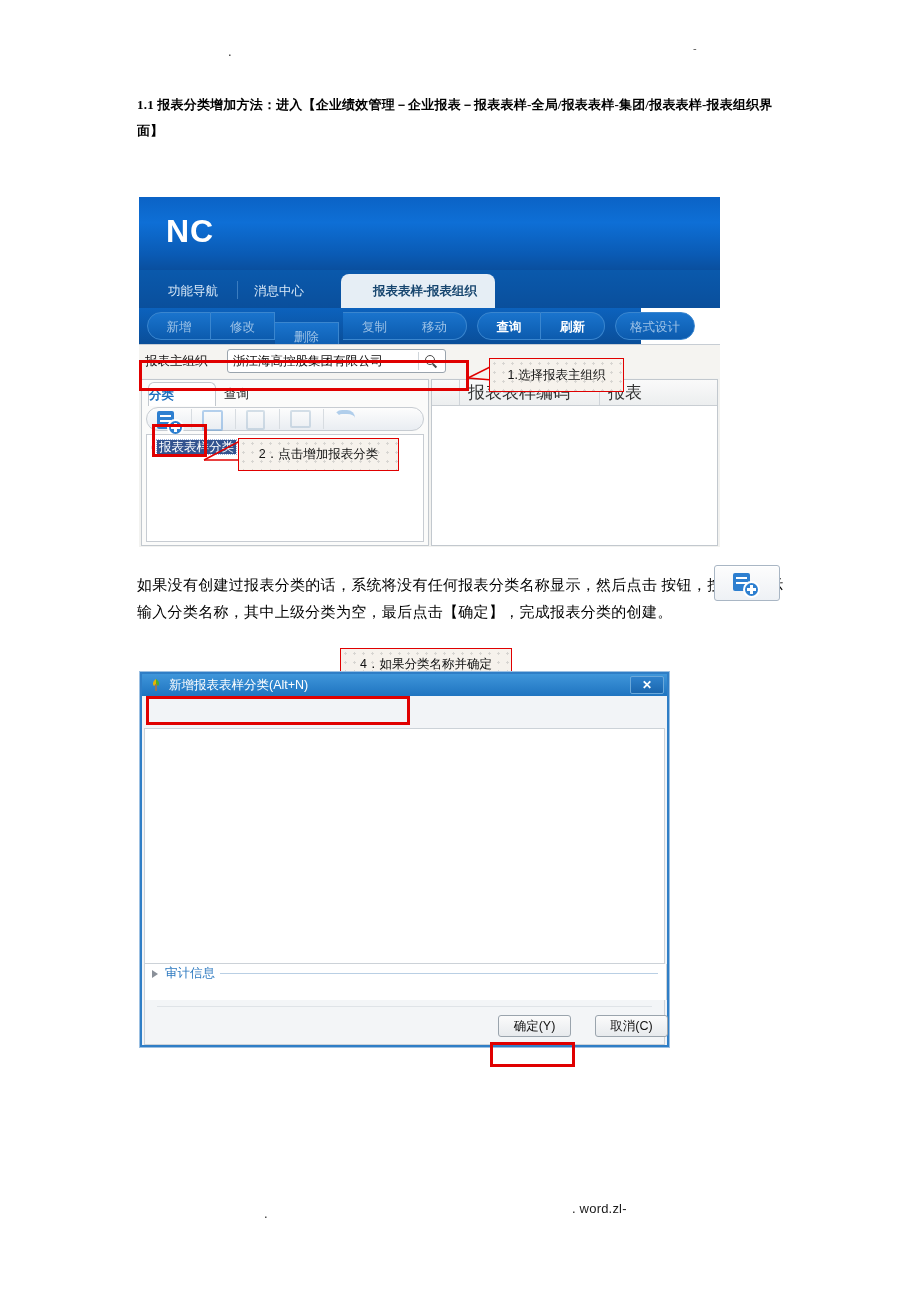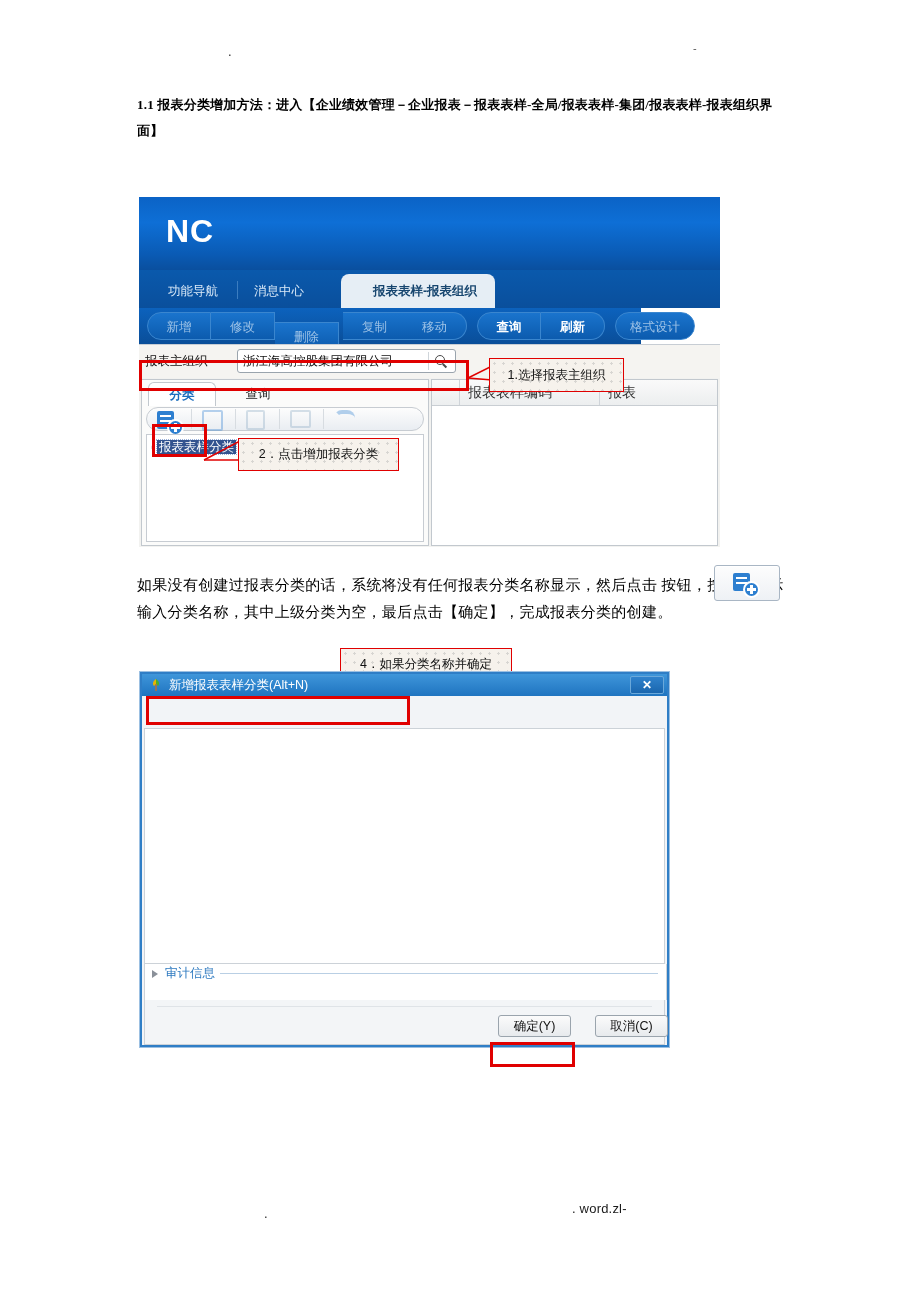--- a/index.html
+++ b/index.html
@@ -173,21 +173,21 @@
   .nc-orgrow {
     position:absolute; left:0; top:0; width:581px; height:33px;
     background:#f5f4f1;
   }
   .nc-orglabel {
     position:absolute; left:6px; top:8px;
     font-family:"Liberation Sans", sans-serif;
     font-size:12.5px; color:#111; line-height:16px;
   }
   .nc-orgfield {
-    position:absolute; left:98px; top:4px; width:219px; height:24px;
+    position:absolute; left:88px; top:4px; width:219px; height:24px;
     background:#fff; border:1px solid #9aa4ad; border-radius:3px;
     box-sizing:border-box;
   }
   .nc-orgfield .val {
     position:absolute; left:5px; top:3px;
     font-family:"Liberation Sans", sans-serif;
     font-size:12.5px; color:#111; line-height:17px;
   }
   .nc-orgfield .mag {
     position:absolute; right:2px; top:2px; width:24px; height:18px;
@@ -203,21 +203,21 @@
     background:#4a4a4a; transform:rotate(45deg); transform-origin:left center;
   }
 
   .nc-left {
     position:absolute; left:2px; top:34px; width:288px; height:167px;
     background:#fbfbfa; border:1px solid #c2c8ce; box-sizing:border-box;
   }
   .nc-ltab {
     position:absolute; top:2px; height:24px;
     font-family:"Liberation Sans", sans-serif;
-    font-size:12.5px; line-height:24px; text-align:center;
+    font-size:12.5px; line-height:24px; 
   }
   .nc-ltab.a {
     left:6px; width:68px; color:#1d6fbe; font-weight:bold;
     background:#ffffff; border:1px solid #c2c8ce; border-bottom:none;
     border-radius:6px 6px 0 0; box-sizing:border-box;
   }
   .nc-ltab.b { left:82px; width:68px; color:#222; }
   .nc-ltb-strip {
     position:absolute; left:4px; top:27px; width:278px; height:24px;
     background: linear-gradient(180deg,#fdfdfd,#e9edf2);
@@ -248,21 +248,21 @@
     background:#ffffff; border:1px solid #c2c8ce; box-sizing:border-box;
   }
   .nc-grid-head {
     position:absolute; left:0; top:0; width:285px; height:25px;
     background: linear-gradient(180deg,#fafafa,#eceeef);
     border-bottom:1px solid #c9ced3;
   }
   .nc-gcol {
     position:absolute; top:0; height:25px;
     font-family:"Liberation Sans", sans-serif;
-    font-size:14px; line-height:25px; color:#333;
+    font-size:17px; line-height:25px; color:#333;
     border-right:1px solid #cfd4d9; box-sizing:border-box; padding-left:8px;
   }
   .nc-gcol.c0 { left:0;   width:28px; padding-left:0; }
   .nc-gcol.c1 { left:28px; width:140px; }
   .nc-gcol.c2 { left:168px; width:120px; border-right:none; }
 
   
   .hl {
     position:absolute;
     border:3px solid #e00000;

